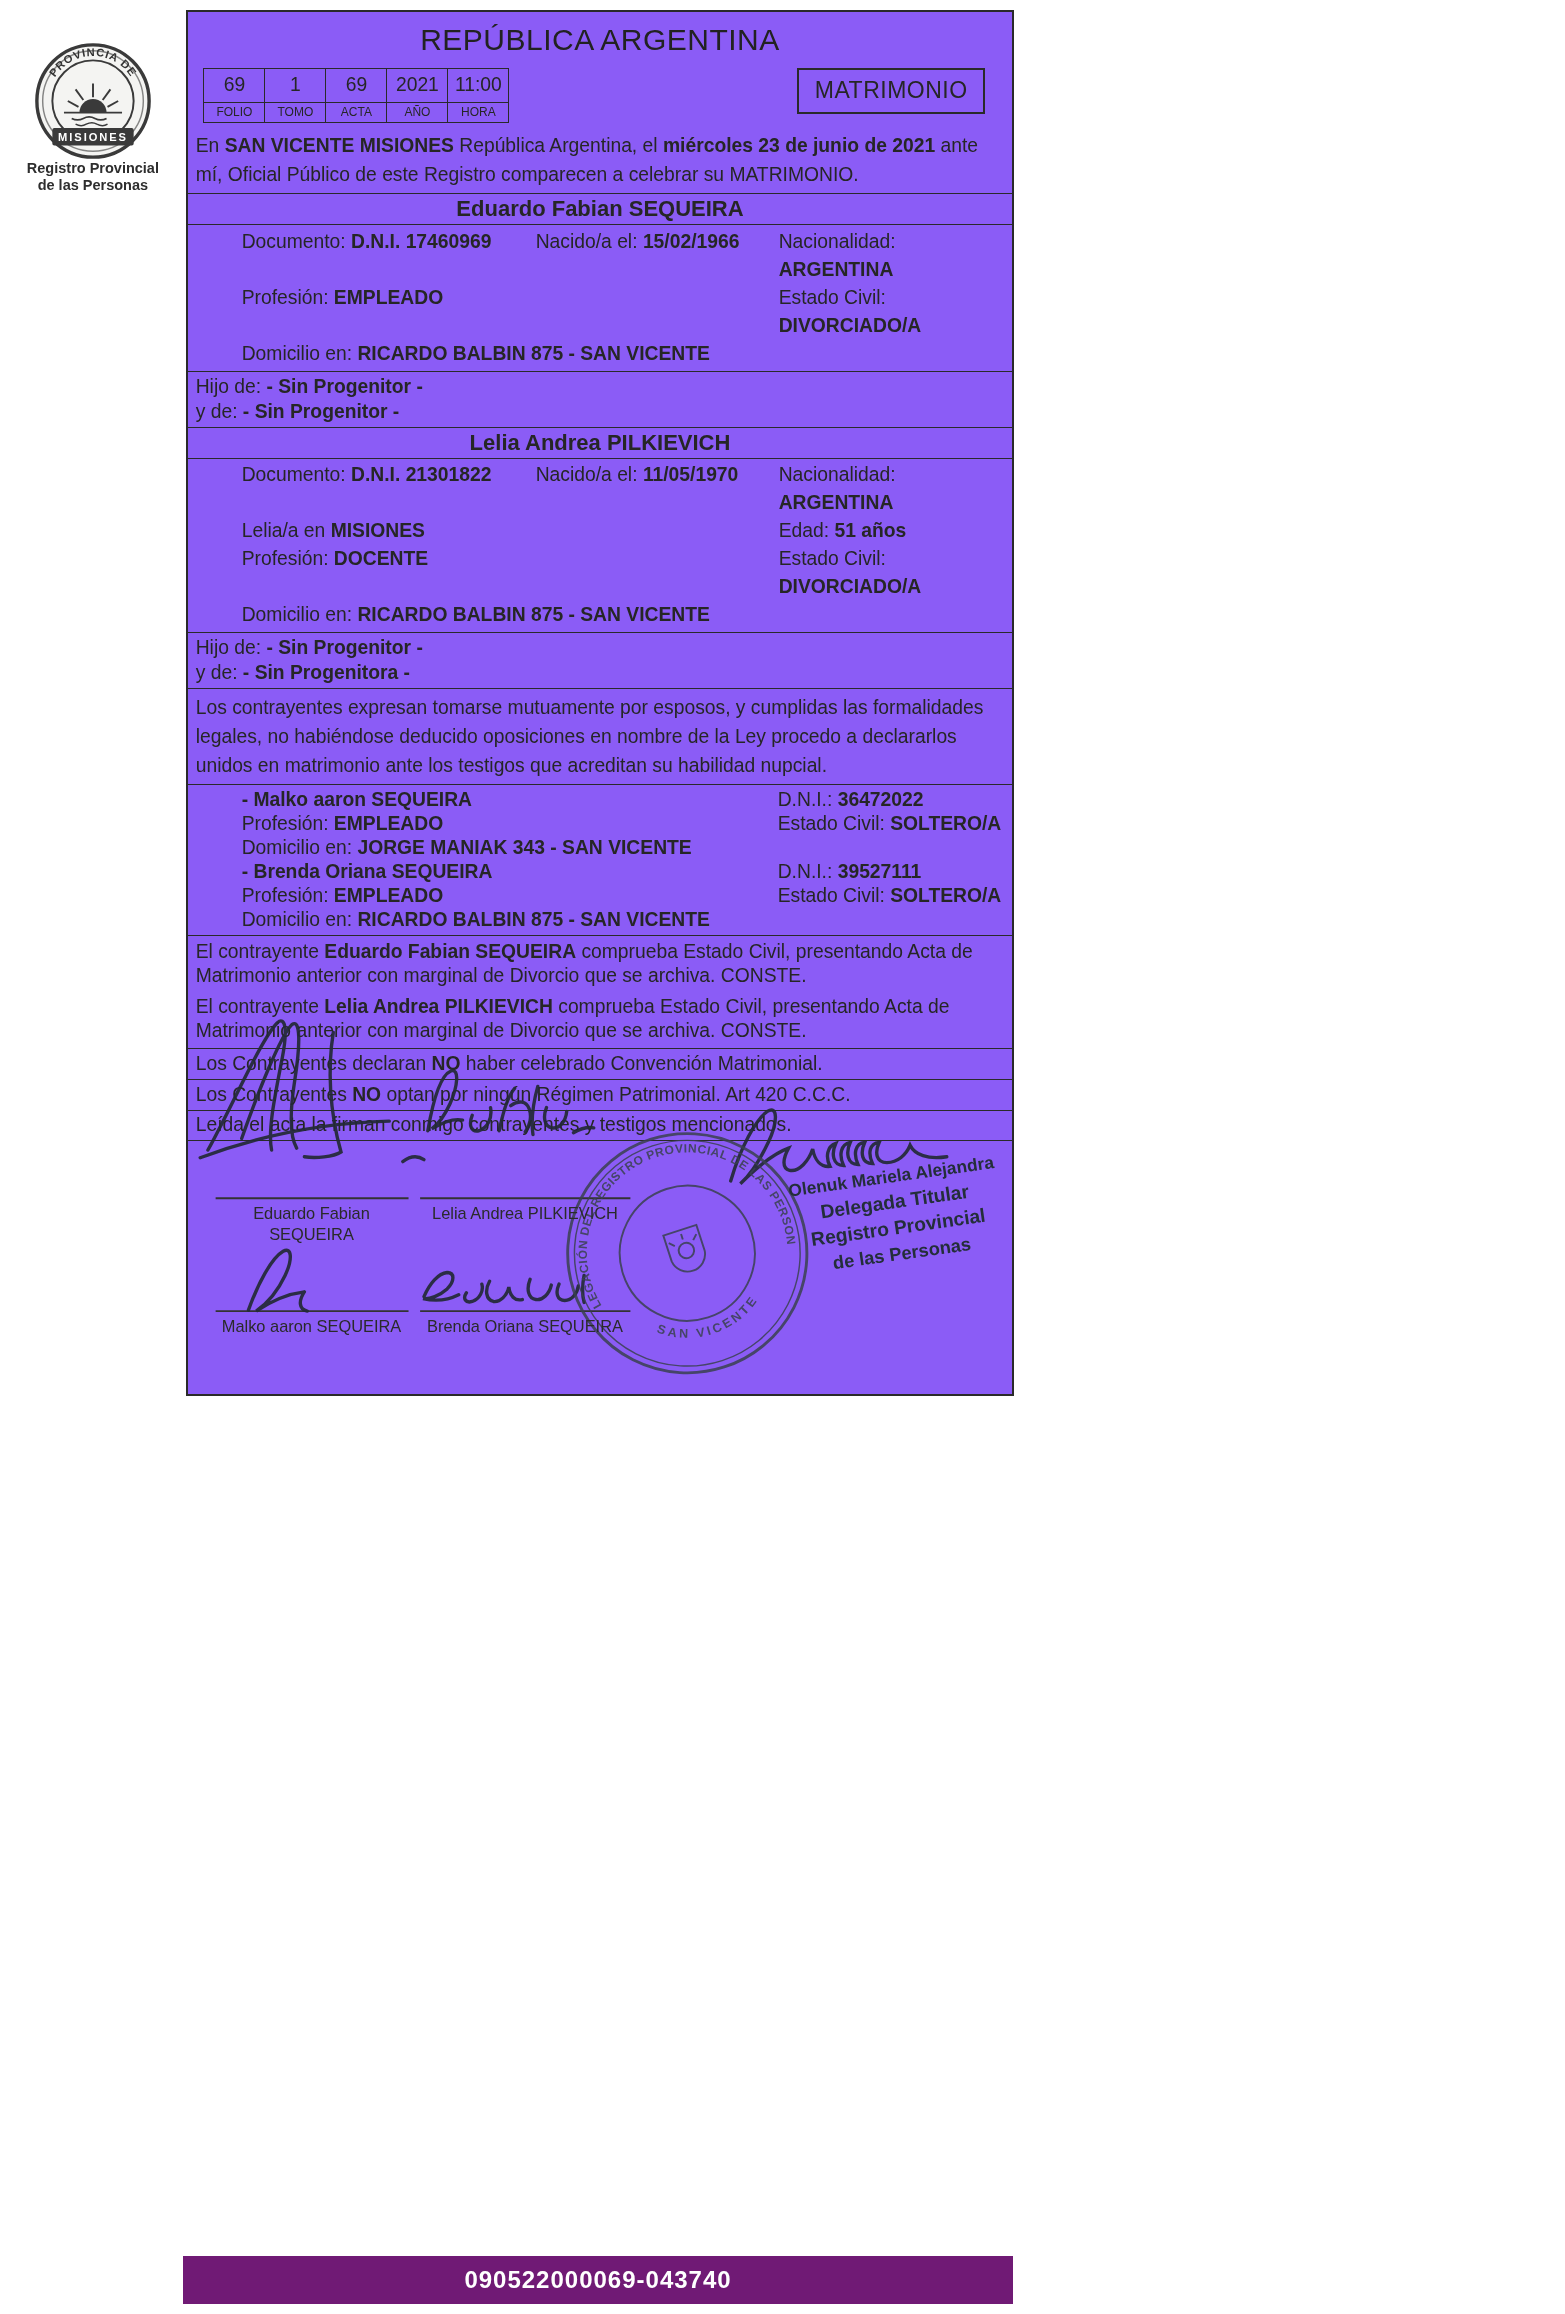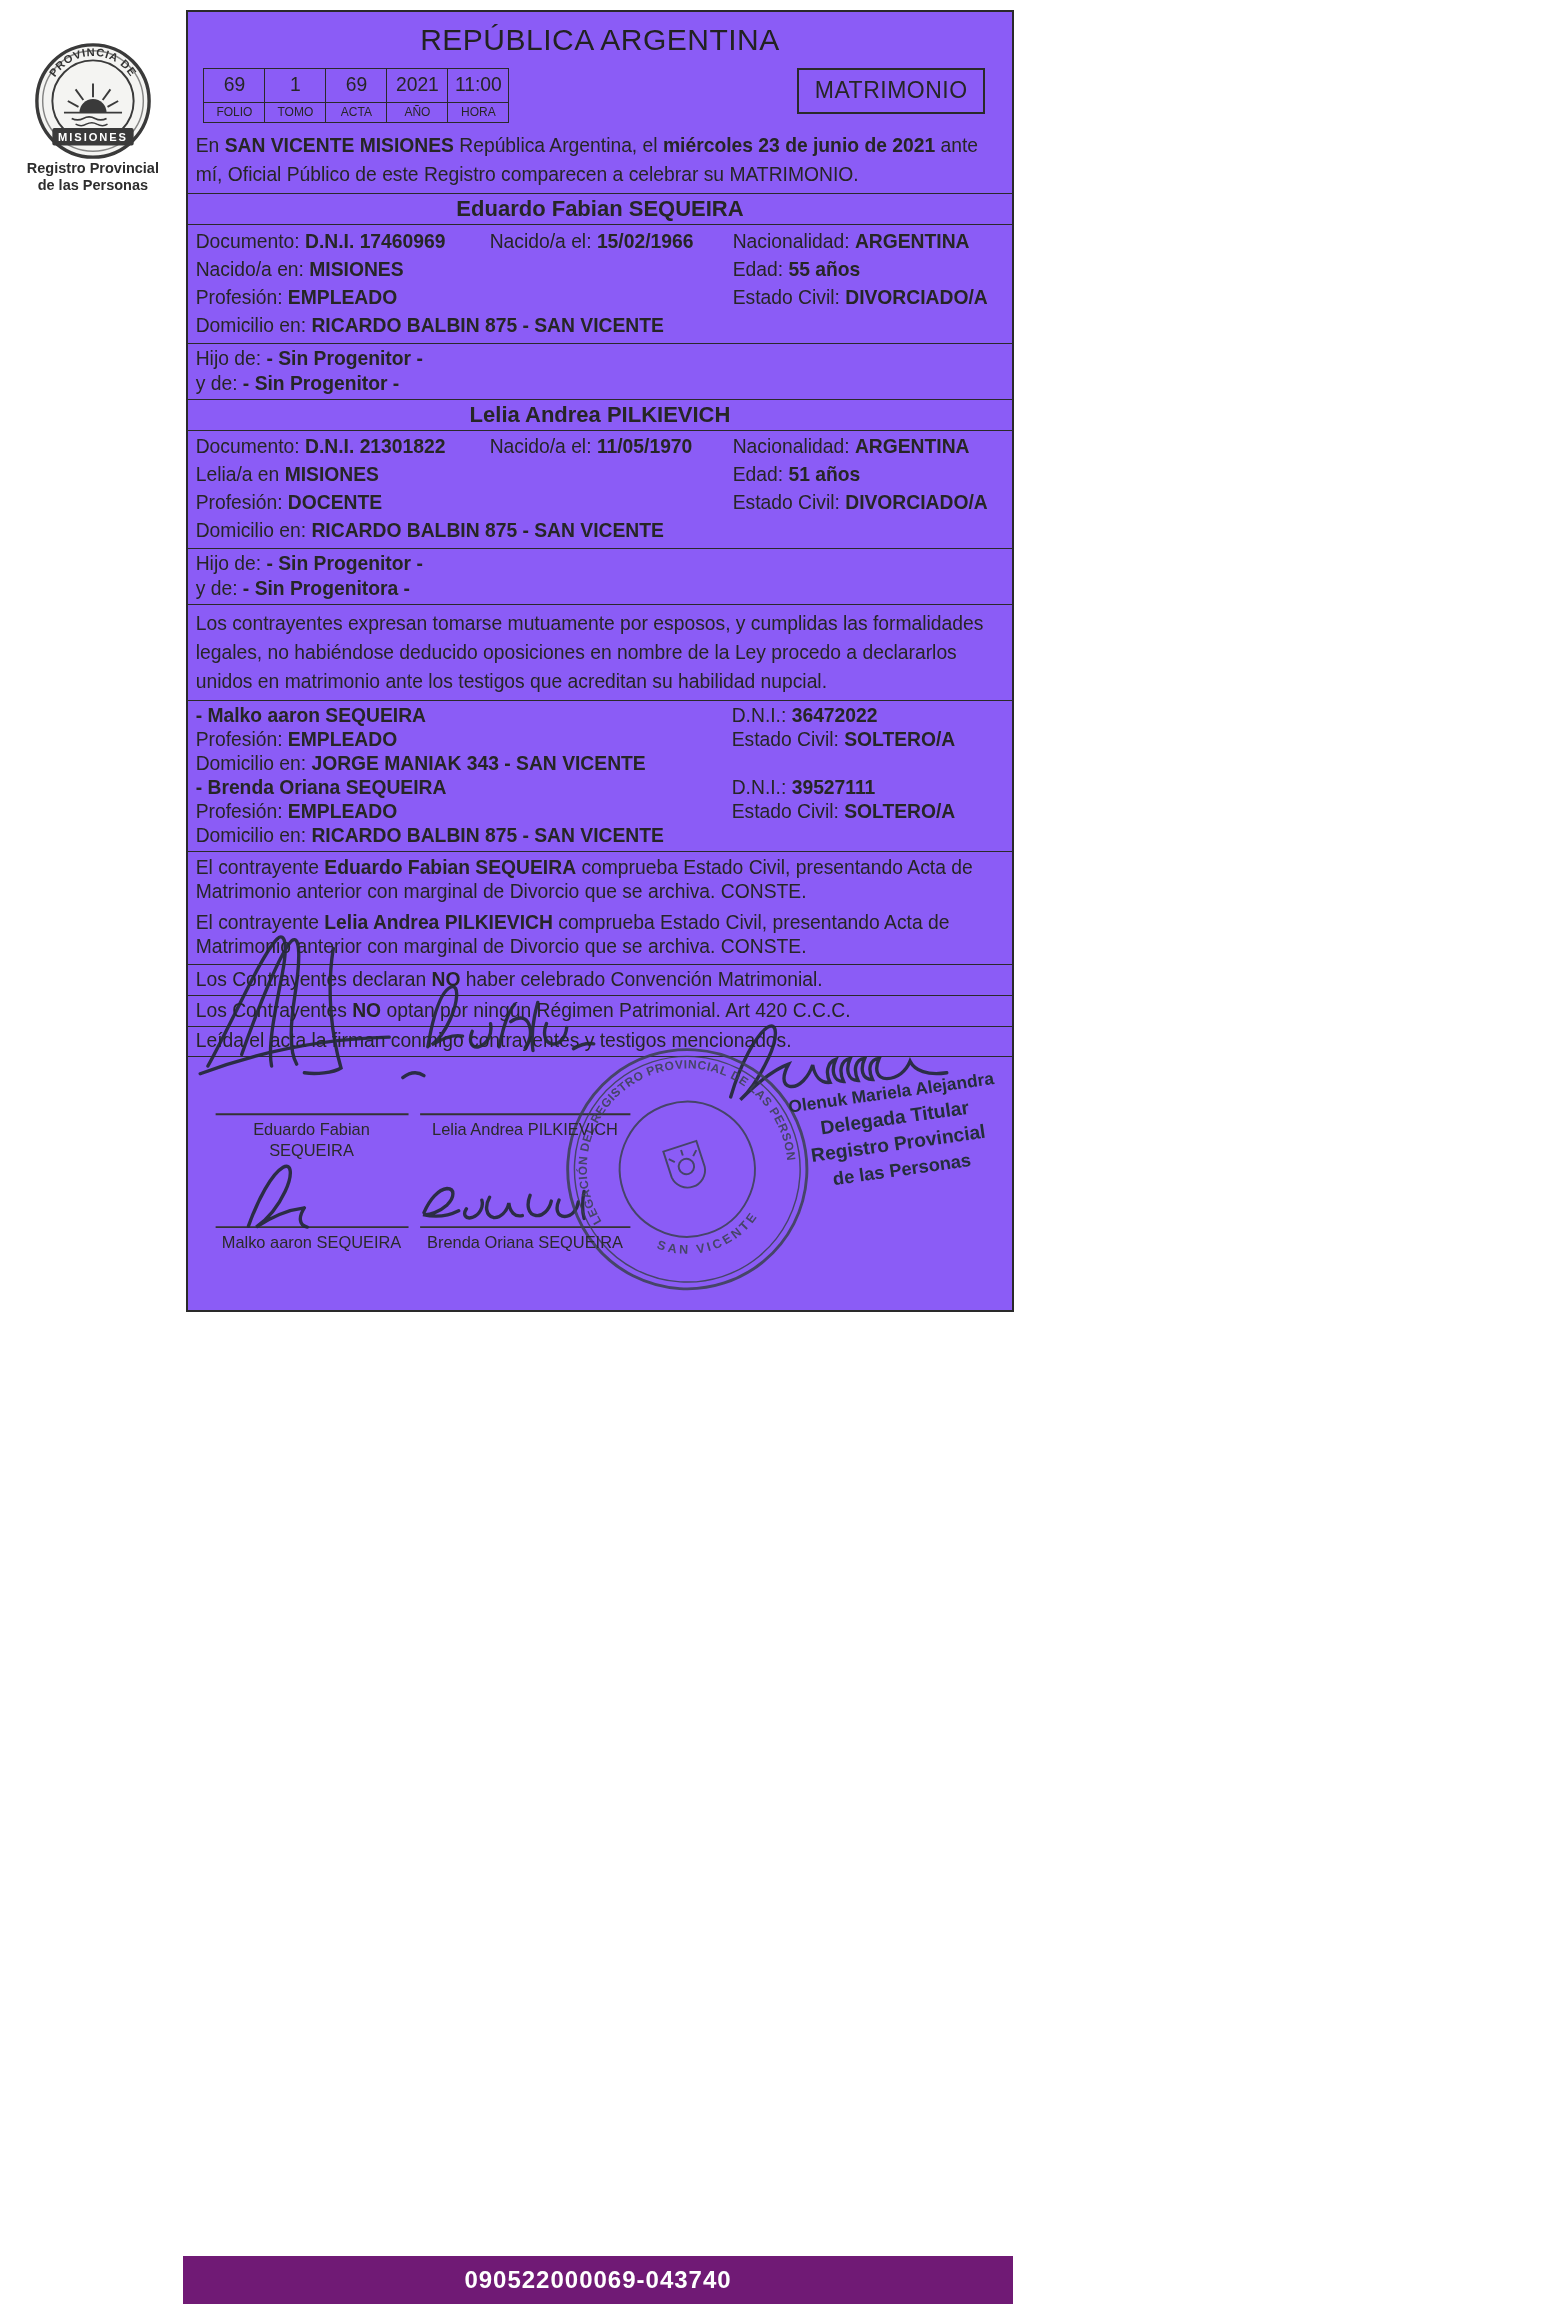--- a/index.html
+++ b/index.html
@@ -19,21 +19,21 @@
   .reg-table td{border:1.9px solid #2a2a2a;text-align:center;}
   .reg-table .rv td{width:58px;height:31px;font-size:19.3px;}
   .reg-table .rl td{font-size:12px;height:17.4px;padding:1px 3.9px;}
   .matrimonio-box{position:absolute;right:27px;top:56px;border:2.4px solid #2a2a2a;font-size:23px;padding:7.7px 15.4px;letter-spacing:0.5px;}
 
   .intro{padding:5.8px 3.9px 3.9px 7.7px;font-size:19.3px;line-height:29px;}
 
   .band{border-top:1.9px solid #2a2a2a;border-bottom:1.9px solid #2a2a2a;text-align:center;font-weight:bold;font-size:22px;padding:1.9px 0;}
 
   .details{padding:2.9px 1.9px 2.9px 7.7px;font-size:19.3px;line-height:28px;}
-  .row{display:flex;}
+  .row{display:flex;margin-left:46px;}
   .c1{width:294px;flex:none;}
   .c2{width:243px;flex:none;}
   .c3{flex:1;}
 
   .hijo{border-top:1.9px solid #2a2a2a;padding:1.9px 1.9px 2.9px 7.7px;font-size:19.3px;line-height:25px;}
 
   .para{border-top:1.9px solid #2a2a2a;padding:3.9px 3.9px 3.9px 7.7px;font-size:19.3px;line-height:29px;}
 
   .witnesses{border-top:1.9px solid #2a2a2a;padding:2.9px 1.9px 2.9px 7.7px;font-size:19.3px;line-height:24px;}
   .wl{width:536px;flex:none;}
@@ -121,25 +121,20 @@
   <div class="intro"><span>En </span><span class="b">SAN VICENTE MISIONES</span><span>  República Argentina, el </span><span class="b">miércoles 23 de junio de 2021</span><span> ante mí, Oficial Público de este Registro comparecen a celebrar su MATRIMONIO.</span></div>
 
   <div class="band">Eduardo Fabian  SEQUEIRA</div>
   <div class="details">
     <div class="row">
       <span class="c1"><span>Documento: </span><span class="b">D.N.I. 17460969</span></span>
       <span class="c2"><span>Nacido/a el: </span><span class="b">15/02/1966</span></span>
       <span class="c3"><span>Nacionalidad: </span><span class="b">ARGENTINA</span></span>
     </div>
     <div class="row">
-      <span class="c1"><span>Nacido/a en: </span><span class="b">MISIONES</span></span>
-      <span class="c2"></span>
-      <span class="c3"><span>Edad: </span><span class="b">55 años</span></span>
-    </div>
-    <div class="row">
       <span class="c1"><span>Profesión: </span><span class="b">EMPLEADO</span></span>
       <span class="c2"></span>
       <span class="c3"><span>Estado Civil: </span><span class="b">DIVORCIADO/A</span></span>
     </div>
     <div class="row">
       <span><span>Domicilio en: </span><span class="b">RICARDO BALBIN 875 - SAN VICENTE</span></span>
     </div>
   </div>
   <div class="hijo">
     <div><span>Hijo de: </span><span class="b">- Sin Progenitor -</span></div>

